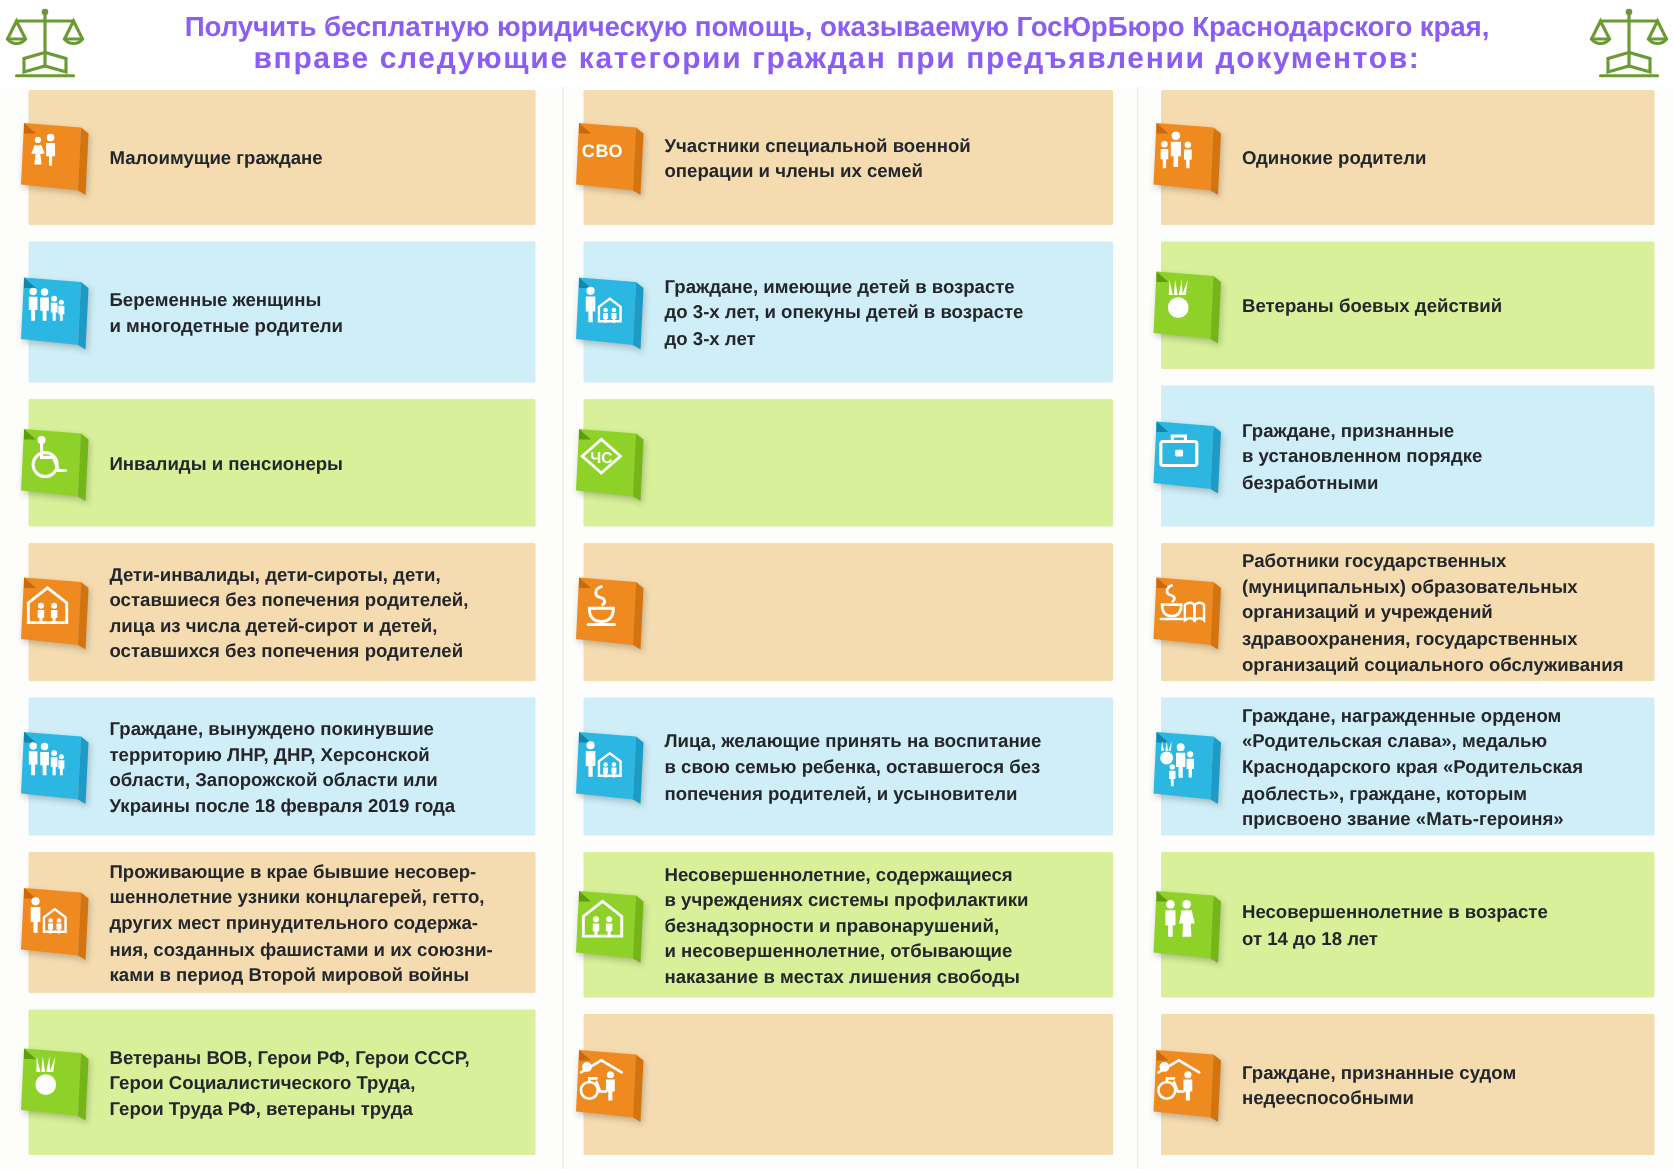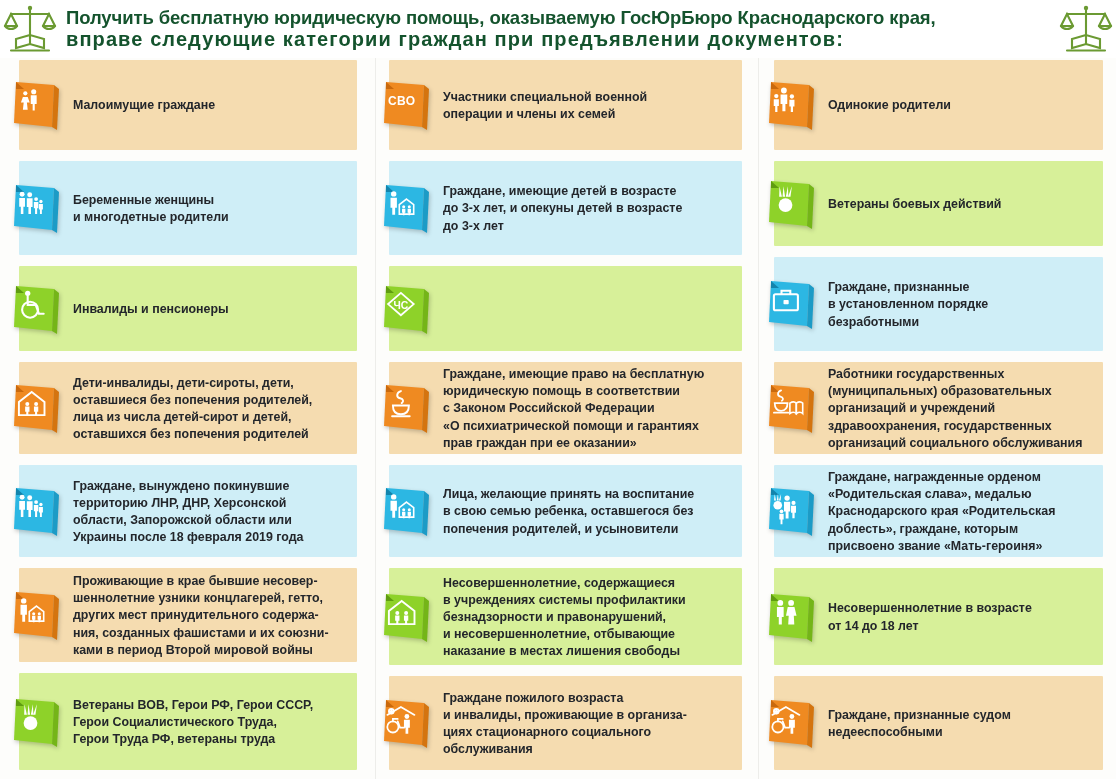--- a/index.html
+++ b/index.html
@@ -18,21 +18,22 @@
     display:flex;align-items:center;justify-content:center;
     background:#ffffff;
   }
   .logo{
     width:60px;height:52px;flex:0 0 60px;
     display:flex;align-items:center;justify-content:center;
   }
   .logo svg{display:block;}
   .header-text{
     flex:1 1 auto;
-    color:#14532d;
+    text-align:center;
+    color:#8b5cf6;
     font-weight:bold;
     line-height:1.16;
     padding:0 6px;
   }
   .header-line1{font-size:18.5px;letter-spacing:-0.1px;white-space:nowrap;}
   .header-line2{font-size:20px;letter-spacing:1.1px;white-space:nowrap;}
 
   
   .grid{
     position:absolute;
@@ -415,25 +416,20 @@
     <path d="M7 5 L15 12 L7 12 Z" fill="#c9690d"></path>
     <g transform="translate(3.5,5.5) scale(0.80)">
       <g fill="none" stroke="#fff" stroke-width="2.4" stroke-linecap="round">
         <path d="M23 7 c-6 2 -6 8 -1 9 c4 1 5 4 2 6"></path>
         <path d="M13 25 h20 c0 8 -4 11 -10 11 s-10 -3 -10 -11 z"></path>
         <line x1="12" y1="38.5" x2="34" y2="38.5"></line>
       </g>
                 </g>
   </svg>
             </div>
-        <div class="card-text">Граждане, имеющие право на бесплатную
-юридическую помощь в соответствии
-с Законом Российской Федерации
-«О психиатрической помощи и гарантиях
-прав граждан при ее оказании»</div>
           </div>
         </div>
 
       <div class="row-cell h-r5">
           <div class="card bg-blue">
             <div class="card-bg"></div>
         <div class="icon-wrap">
   <svg width="56" height="58" viewBox="0 0 56 58">
     <path d="M7 5 L45 8 L43 50 L5 46 Z" fill="#2cb7e3"></path>
     <path d="M45 8 L50 12 L48 53 L43 50 Z" fill="#1c9bc6"></path>
@@ -504,24 +500,20 @@
         <path d="M13 26 v-3 h6"></path>
         <path d="M19 26 l3 8 h5"></path>
       </g>
       <g fill="#fff">
         <circle cx="30.5" cy="20" r="3"></circle>
                     <path d="M26.8 24 h7.4 v10 h-2 v7.5 h-3.4 v-7.5 h-2 z"></path>
       </g>
                 </g>
   </svg>
             </div>
-        <div class="card-text">Граждане пожилого возраста
-и инвалиды, проживающие в организа-
-циях стационарного социального
-обслуживания</div>
           </div>
         </div>
     </div>
 
     <div class="col">
       <div class="row-cell h-r1">
           <div class="card bg-orange">
             <div class="card-bg"></div>
         <div class="icon-wrap">
   <svg width="56" height="58" viewBox="0 0 56 58">

